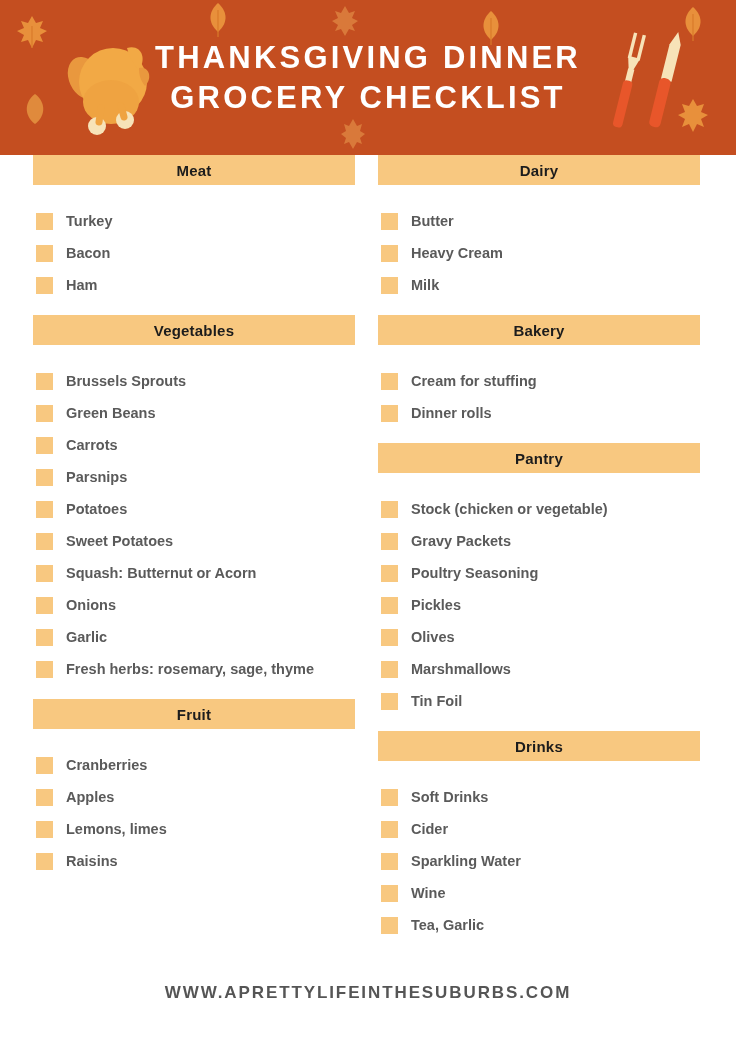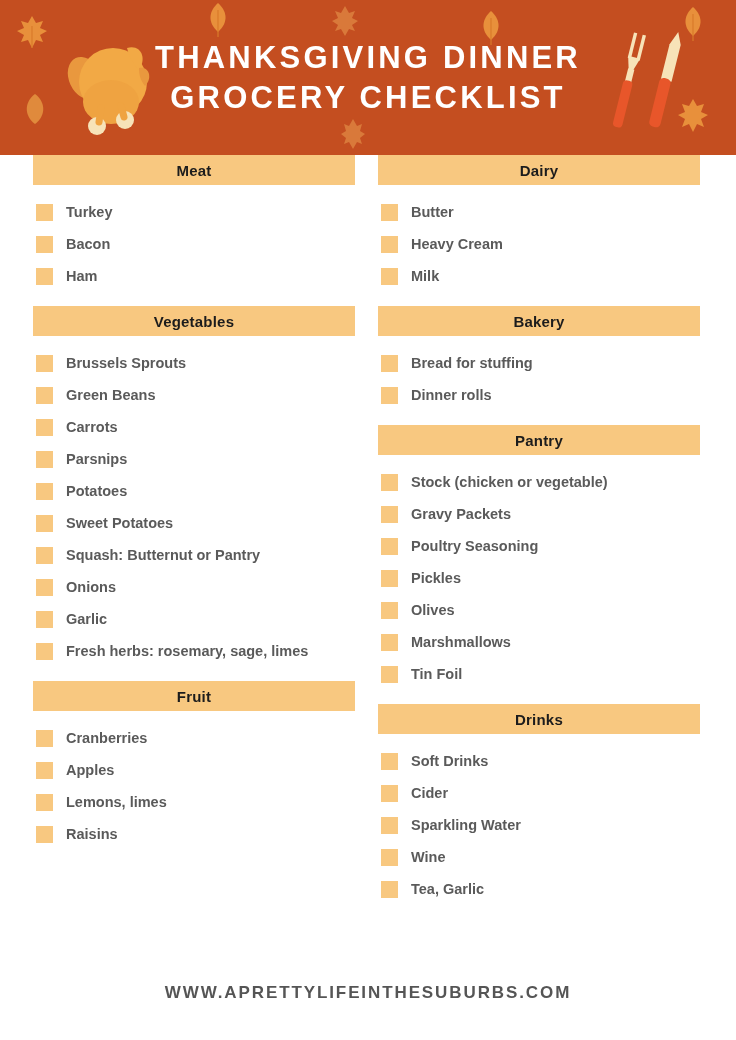--- a/index.html
+++ b/index.html
@@ -47,21 +47,21 @@
   }
   .col{position:absolute;top:0;}
   .col-left{left:33px;width:322px;}
   .col-right{left:378px;width:322px;}
 
   .section{margin-bottom:0;}
   .section-header{
     background:#F8C880;
     height:30px;
     display:flex;align-items:center;justify-content:center;
-    margin-bottom:11px;
+    margin-bottom:20px;
   }
   .section-title{
     font-size:15px;
     font-weight:bold;
     color:#1c1c1c;
     letter-spacing:0.2px;
   }
   .item-row{
     display:flex;
     align-items:center;
@@ -214,33 +214,33 @@
         <div class="item-row">
           <span class="checkbox"></span>
           <span class="item-label">Potatoes</span>
         </div>
         <div class="item-row">
           <span class="checkbox"></span>
           <span class="item-label">Sweet Potatoes</span>
         </div>
         <div class="item-row">
           <span class="checkbox"></span>
-          <span class="item-label">Squash: Butternut or Pantry</span>
+          <span class="item-label">Squash: Butternut or Acorn</span>
         </div>
         <div class="item-row">
           <span class="checkbox"></span>
           <span class="item-label">Onions</span>
         </div>
         <div class="item-row">
           <span class="checkbox"></span>
           <span class="item-label">Garlic</span>
         </div>
         <div class="item-row">
           <span class="checkbox"></span>
-          <span class="item-label">Fresh herbs: rosemary, sage, limes</span>
+          <span class="item-label">Fresh herbs: rosemary, sage, thyme</span>
         </div>
       </div>
       <div class="gap"></div>
       <div class="section">
         <div class="section-header">
           <span class="section-title">Fruit</span>
         </div>
         <div class="item-row">
           <span class="checkbox"></span>
           <span class="item-label">Cranberries</span>
@@ -277,21 +277,21 @@
           <span class="item-label">Milk</span>
         </div>
       </div>
       <div class="gap"></div>
       <div class="section">
         <div class="section-header">
           <span class="section-title">Bakery</span>
         </div>
         <div class="item-row">
           <span class="checkbox"></span>
-          <span class="item-label">Bread for stuffing</span>
+          <span class="item-label">Cream for stuffing</span>
         </div>
         <div class="item-row">
           <span class="checkbox"></span>
           <span class="item-label">Dinner rolls</span>
         </div>
       </div>
       <div class="gap"></div>
       <div class="section">
         <div class="section-header">
           <span class="section-title">Pantry</span>

